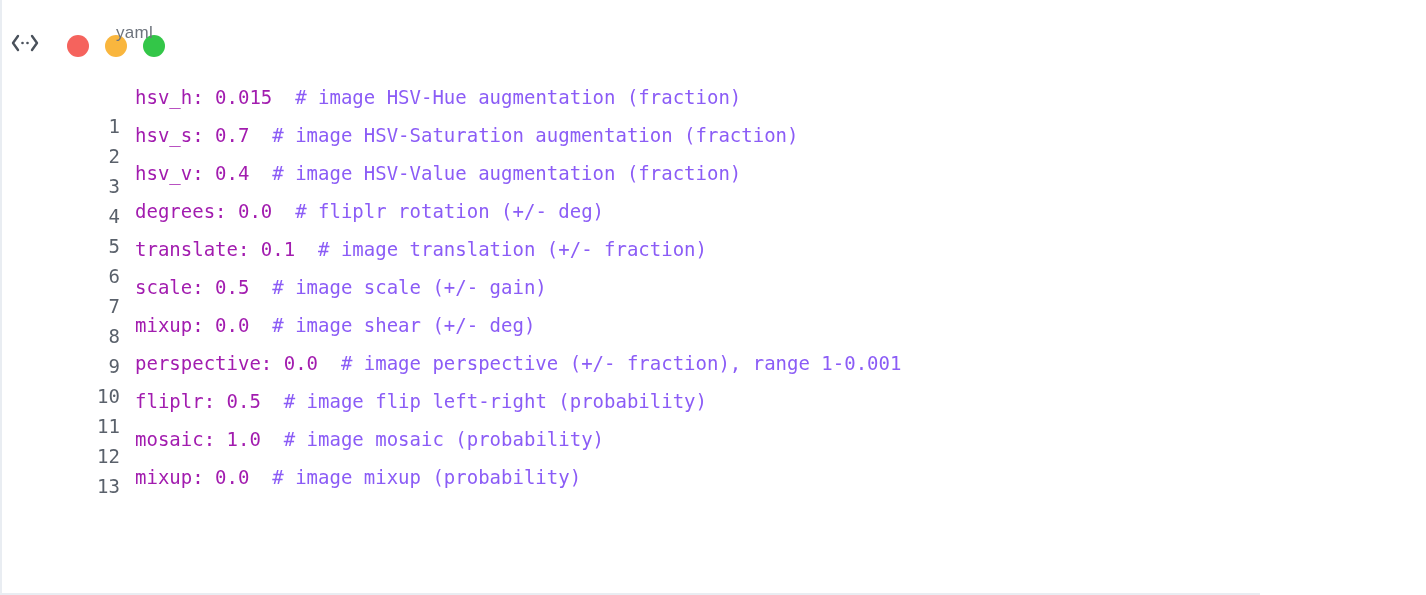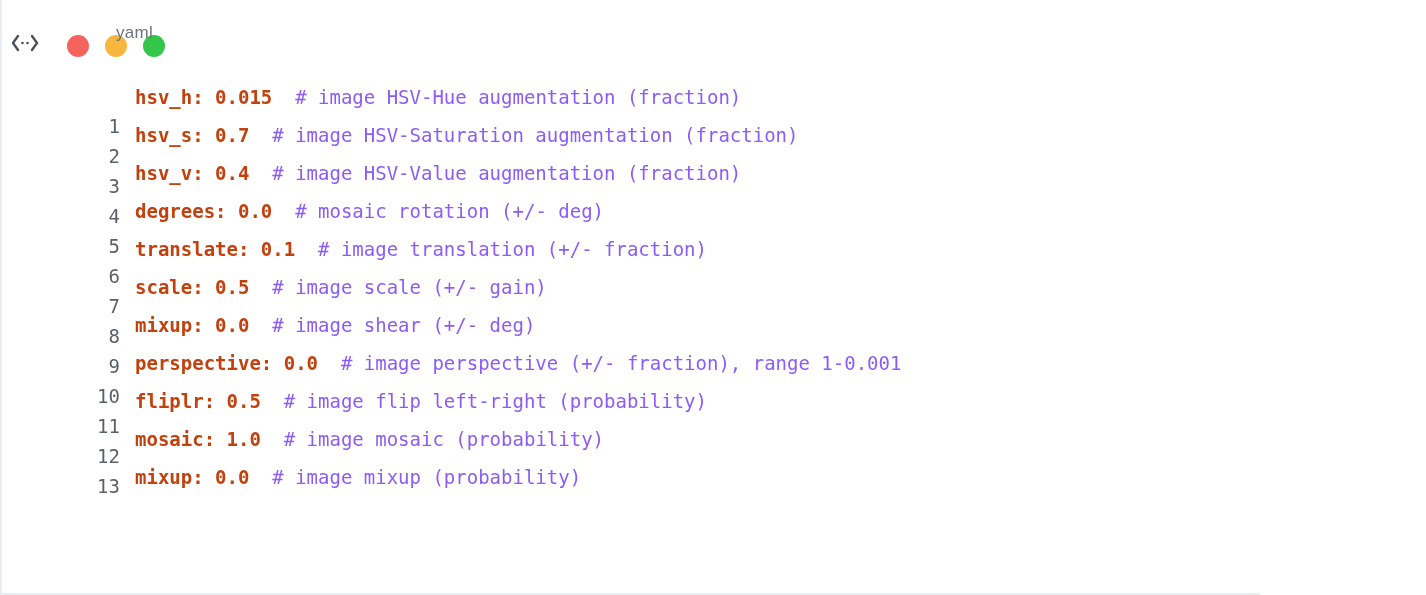--- a/index.html
+++ b/index.html
@@ -95,21 +95,21 @@
   
   .code-area {
     position: absolute;
     left: 133px;
     top: 78px;
     font-family: "DejaVu Sans Mono", "Liberation Mono", monospace;
     font-size: 19px;
     line-height: 38px;
   }
   .code-line { white-space: pre; }
-  .tok-kv { color: #c2410c; font-weight: bold; }
+  .tok-kv { color: #a21caf; }
   .tok-comment { color: #8b5cf6; }
 
   
   .scroll-track {
     position: absolute;
     left: 1394px;
     top: 199px;
     width: 5px;
     height: 350px;
     background: #d6e9f4;
@@ -175,21 +175,21 @@
       <div>10</div>
       <div>11</div>
       <div>12</div>
       <div>13</div>
     </div>
 
   <div class="code-area">
       <div class="code-line"><span class="tok-kv">hsv_h: 0.015</span><span class="tok-comment">  # image HSV-Hue augmentation (fraction)</span></div>
       <div class="code-line"><span class="tok-kv">hsv_s: 0.7</span><span class="tok-comment">  # image HSV-Saturation augmentation (fraction)</span></div>
       <div class="code-line"><span class="tok-kv">hsv_v: 0.4</span><span class="tok-comment">  # image HSV-Value augmentation (fraction)</span></div>
-      <div class="code-line"><span class="tok-kv">degrees: 0.0</span><span class="tok-comment">  # mosaic rotation (+/- deg)</span></div>
+      <div class="code-line"><span class="tok-kv">degrees: 0.0</span><span class="tok-comment">  # fliplr rotation (+/- deg)</span></div>
       <div class="code-line"><span class="tok-kv">translate: 0.1</span><span class="tok-comment">  # image translation (+/- fraction)</span></div>
       <div class="code-line"><span class="tok-kv">scale: 0.5</span><span class="tok-comment">  # image scale (+/- gain)</span></div>
       <div class="code-line"><span class="tok-kv">mixup: 0.0</span><span class="tok-comment">  # image shear (+/- deg)</span></div>
       <div class="code-line"><span class="tok-kv">perspective: 0.0</span><span class="tok-comment">  # image perspective (+/- fraction), range 1-0.001</span></div>
       <div class="code-line"><span class="tok-kv">fliplr: 0.5</span><span class="tok-comment">  # image flip left-right (probability)</span></div>
       <div class="code-line"><span class="tok-kv">mosaic: 1.0</span><span class="tok-comment">  # image mosaic (probability)</span></div>
       <div class="code-line"><span class="tok-kv">mixup: 0.0</span><span class="tok-comment">  # image mixup (probability)</span></div>
     </div>
 
   <div class="scroll-track"></div>

